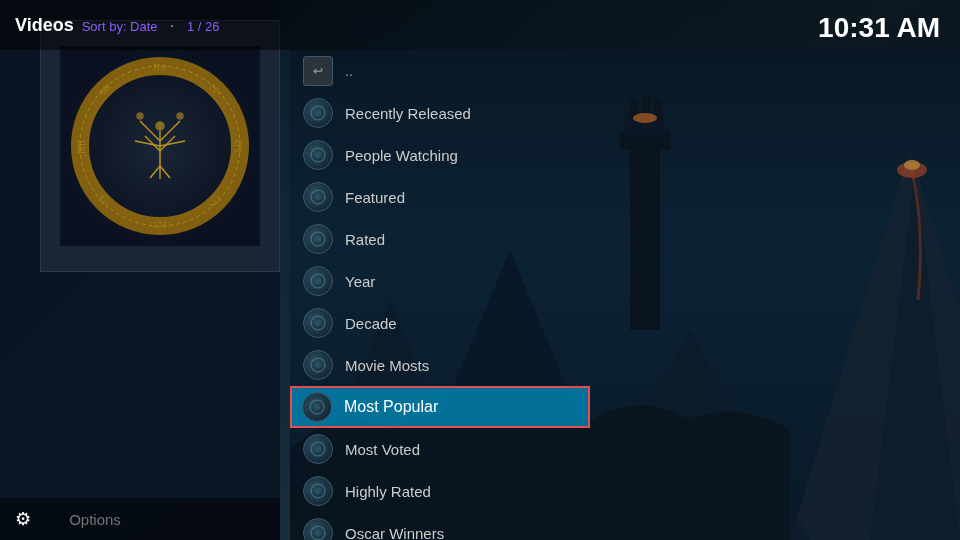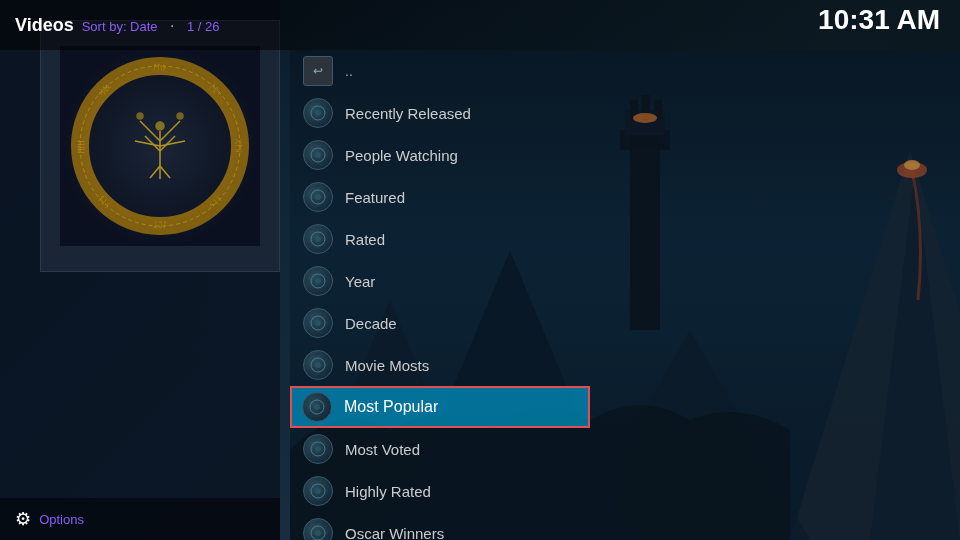--- a/index.html
+++ b/index.html
@@ -88,21 +88,21 @@
     }
 
     .header-dot {
       margin: 0 4px;
       color: #aaa;
     }
 
     .clock {
       position: absolute;
       right: 20px;
-      top: 4px;
+      top: 12px;
       font-size: 28px;
       font-weight: bold;
       color: #fff;
     }
 
     
     .menu-panel {
       position: absolute;
       left: 290px;
       top: 50px;
@@ -169,22 +169,23 @@
       padding: 0 15px;
       z-index: 20;
     }
 
     .options-icon {
       font-size: 18px;
       margin-right: 8px;
     }
 
     .options-label {
-      font-size: 13px;
-      color: #8b5cf6;
+      font-size: 15px;
+      color: #737373;
+      margin-left: 30px;
     }
 
     
     .scene-bg {
       position: absolute;
       top: 50px;
       left: 290px;
       right: 0;
       bottom: 0;
       z-index: 5;

